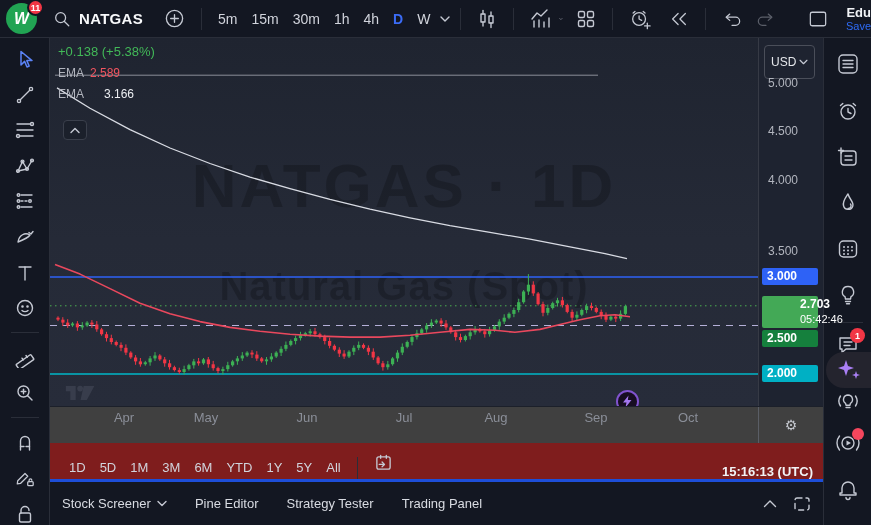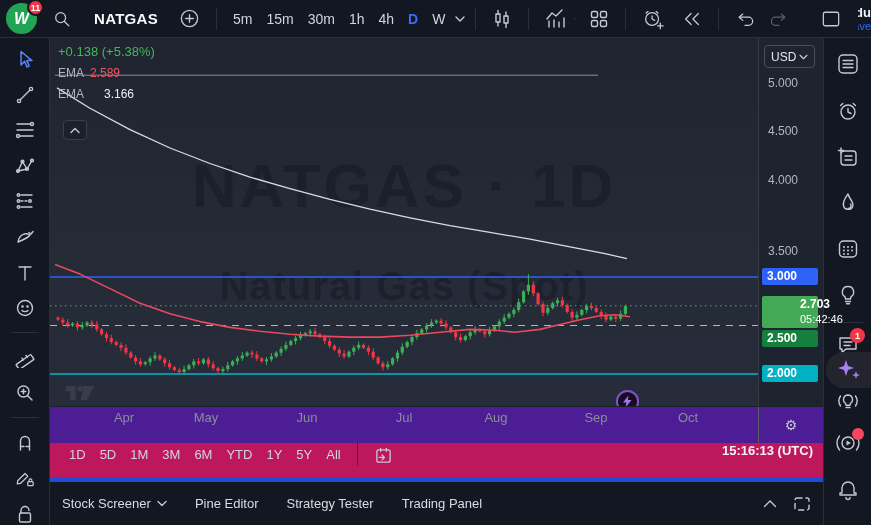--- a/index.html
+++ b/index.html
@@ -45,34 +45,34 @@
   .ema-val-red { color:#f2545f; margin-left:6px;}
   .ema-val-white { color:#eceef2; margin-left:20px;}
   .collapse-btn { position:absolute; left:13px; top:82px; width:24px; height:20px;
     background:#1b202b; border:1px solid #3a3f4b; border-radius:4px; color:#b2b5be;
     display:flex; align-items:center; justify-content:center; cursor:pointer;}
   .tv-logo { position:absolute; left:15px; top:345px; opacity:.85;}
   .spark-marker { position:absolute; left:566px; top:352px; width:23px; height:23px; border-radius:50%;
     background:#170d22; border:2px solid #8153cf; display:flex; align-items:center; justify-content:center;}
   .price-col { width:65px; flex:none; position:relative; background:#1e2330;
     border-left:1px solid #363a45; font-size:12px; color:#b2b5be; overflow:visible; z-index:4;}
-  .usd-box { position:absolute; top:7px; left:5px; right:8px; height:23px; border:1px solid #4a4e59;
+  .usd-box { position:absolute; top:7px; left:5px; right:8px; height:34px; border:1px solid #4a4e59;
     border-radius:4px; display:flex; align-items:center; justify-content:space-between;
     padding:0 6px; color:#e4e6ea; font-size:12px; cursor:pointer; background:#1e2330;}
   .tick { position:absolute; left:9px; }
   .plabel { position:absolute; left:3px; width:56px; border-radius:2px; color:#fff;
     padding:1px 5px; font-size:12px; font-weight:bold; line-height:15px;}
   .plabel .sub { font-weight:normal; font-size:11px; }
-  .time-row { height:38px; background:#4c1d95; display:flex; position:relative; border-top:1px solid #1c202a;}
+  .time-row { height:38px; background:#404040; display:flex; position:relative; border-top:1px solid #1c202a;}
   .months { position:relative; width:708px; flex:none;}
   .month { position:absolute; top:3px; transform:translateX(-50%); color:#8a8e98; font-size:13px;}
   .axis-corner { width:65px; flex:none; border-left:1px solid #5a5e66; display:flex;
     align-items:center; justify-content:center; color:#c3c6cd; font-size:14px; cursor:pointer;}
-  .range-row { height:41px; background:#be185d; display:flex; align-items:flex-start; padding:0 8px 0 12px;
-    border-bottom:5px solid #1d4ed8;}
+  .range-row { height:41px; background:#7f1d1d; display:flex; align-items:flex-end; padding:0 8px 0 12px;
+    border-bottom:3px solid #1d4ed8;}
   .range-btn { font-size:13px; color:#d1d4dc; padding:4px 7px; border-radius:4px; cursor:pointer;}
   .clock { margin-left:auto; font-size:13px; font-weight:bold; color:#f1f3f6; padding-right:2px;}
   .bottom-panel { height:44px; background:#131722; display:flex; align-items:center; padding:0 12px;}
   .bp-tab { font-size:13px; color:#d8dbe2; margin-right:28px; display:flex; align-items:center; gap:6px; cursor:pointer;}
   .bp-icons { margin-left:auto; display:flex; gap:16px; align-items:center;}
   .right-sidebar { width:48px; flex:none; border-left:1px solid #2a2e39; background:#131722; position:relative;}
   .rs-icon { position:absolute; left:0; width:100%; display:flex; justify-content:center; cursor:pointer;}
   .rs-div { position:absolute; left:8px; right:8px; height:1px; background:#2a2e39;}
   .badge { position:absolute; background:#f23645; color:#fff; border-radius:50%; width:15px; height:15px;
     font-size:9px; display:flex; align-items:center; justify-content:center; font-weight:bold;}
@@ -81,21 +81,21 @@
   .reddot { position:absolute; width:12px; height:12px; background:#f5465d; border-radius:50%;}
 </style>
 </head>
 <body>
 
 <div class="topbar">
   <div class="logo">
     <span>W</span>
     <span class="logo-badge">11</span>
   </div>
-  <div class="tb-group" style="margin-left:16px; gap:23px;">
+  <div class="tb-group" style="margin-left:16px; gap:8px;">
     <svg class="icon" width="18" height="18" viewBox="0 0 20 20">
         <circle cx="8.5" cy="8.5" r="5.5"></circle>
         <line x1="12.7" y1="12.7" x2="17.5" y2="17.5"></line>
       </svg>
     <span class="symbol">NATGAS</span>
   </div>
   <div class="tb-btn" style="margin-left:14px;">
     <svg class="icon" width="21" height="21" viewBox="0 0 22 22">
         <circle cx="11" cy="11" r="8.5"></circle>
         <line x1="11" y1="7" x2="11" y2="15"></line>

